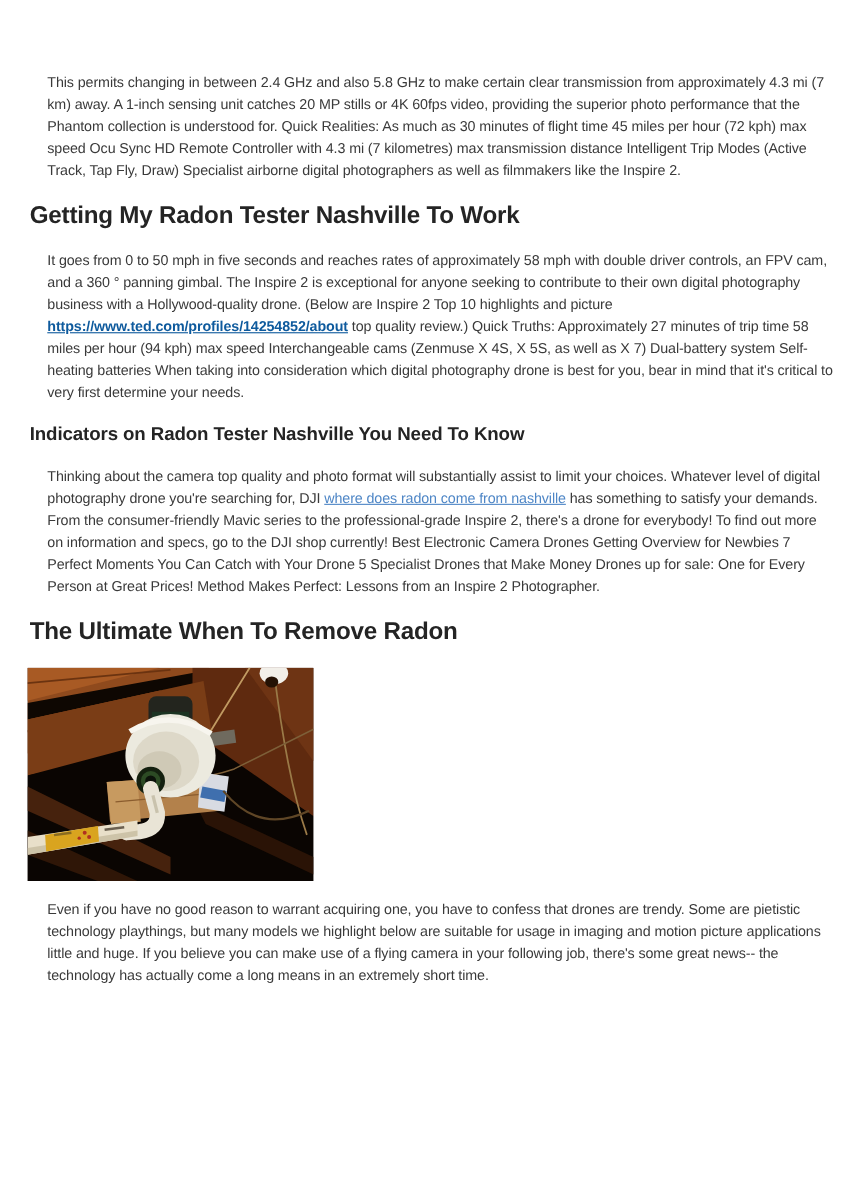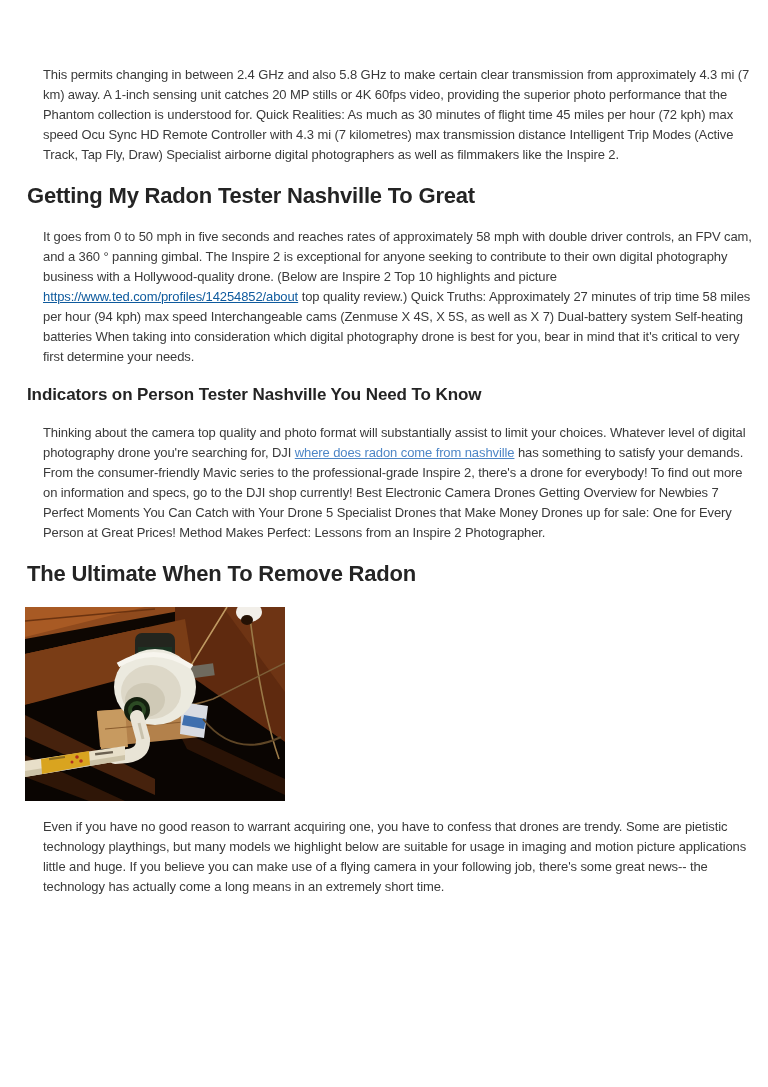--- a/index.html
+++ b/index.html
@@ -46,43 +46,43 @@
   .mt-h1-second{margin-top:16px;}
   figure.photo{
     margin:18px 0 0 -2px;
     width:260px;height:194px;
     padding:0;
     line-height:0;
   }
   .mt-p4{margin-top:24px;}
   a.link-bold{
     color:var(--link-primary,#0e5a9d);
-    font-weight:400;
+    font-weight:700;
     text-decoration:underline;
     cursor:pointer;
   }
   a.link{
     color:var(--link-secondary,#4e86c6);
     text-decoration:underline;
     cursor:pointer;
   }
 </style>
 </head>
 <body>
 
 <div class="page">
   <div class="content">
 
     <p class="body-text"><span>This permits changing in between 2.4 GHz and also 5.8 GHz to make certain clear transmission from approximately 4.3 mi (7 km) away. A 1-inch sensing unit catches 20 MP stills or 4K 60fps video, providing the superior photo performance that the Phantom collection is understood for. Quick Realities: As much as 30 minutes of flight time 45 miles per hour (72 kph) max speed Ocu Sync HD Remote Controller with 4.3 mi (7 kilometres) max transmission distance Intelligent Trip Modes (Active Track, Tap Fly, Draw) Specialist airborne digital photographers as well as filmmakers like the Inspire 2.</span></p>
 
-    <h1 class="doc-h1 mt-h1-first">Getting My Radon Tester Nashville To Great</h1>
+    <h1 class="doc-h1 mt-h1-first">Getting My Radon Tester Nashville To Work</h1>
 
     <p class="body-text mt-p2"><span>It goes from 0 to 50 mph in five seconds and reaches rates of approximately 58 mph with double driver controls, an FPV cam, and a 360 ° panning gimbal. The Inspire 2 is exceptional for anyone seeking to contribute to their own digital photography business with a Hollywood-quality drone. (Below are Inspire 2 Top 10 highlights and picture </span><a class="link-bold">https://www.ted.com/profiles/14254852/about</a><span> top quality review.) Quick Truths: Approximately 27 minutes of trip time 58 miles per hour (94 kph) max speed Interchangeable cams (Zenmuse X 4S, X 5S, as well as X 7) Dual-battery system Self-heating batteries When taking into consideration which digital photography drone is best for you, bear in mind that it's critical to very first determine your needs.</span></p>
 
-    <h2 class="doc-h2 mt-h2">Indicators on Person Tester Nashville You Need To Know</h2>
+    <h2 class="doc-h2 mt-h2">Indicators on Radon Tester Nashville You Need To Know</h2>
 
     <p class="body-text mt-p3"><span>Thinking about the camera top quality and photo format will substantially assist to limit your choices. Whatever level of digital photography drone you're searching for, DJI </span><a class="link">where does radon come from nashville</a><span> has something to satisfy your demands. From the consumer-friendly Mavic series to the professional-grade Inspire 2, there's a drone for everybody! To find out more on information and specs, go to the DJI shop currently! Best Electronic Camera Drones Getting Overview for Newbies 7 Perfect Moments You Can Catch with Your Drone 5 Specialist Drones that Make Money Drones up for sale: One for Every Person at Great Prices! Method Makes Perfect: Lessons from an Inspire 2 Photographer.</span></p>
 
     <h1 class="doc-h1 mt-h1-second">The Ultimate When To Remove Radon</h1>
 
     <figure class="photo">
       <svg width="260" height="194" viewBox="0 0 260 194" xmlns="http://www.w3.org/2000/svg">
 
         <rect width="260" height="194" fill="#1a0d04"></rect>
 

